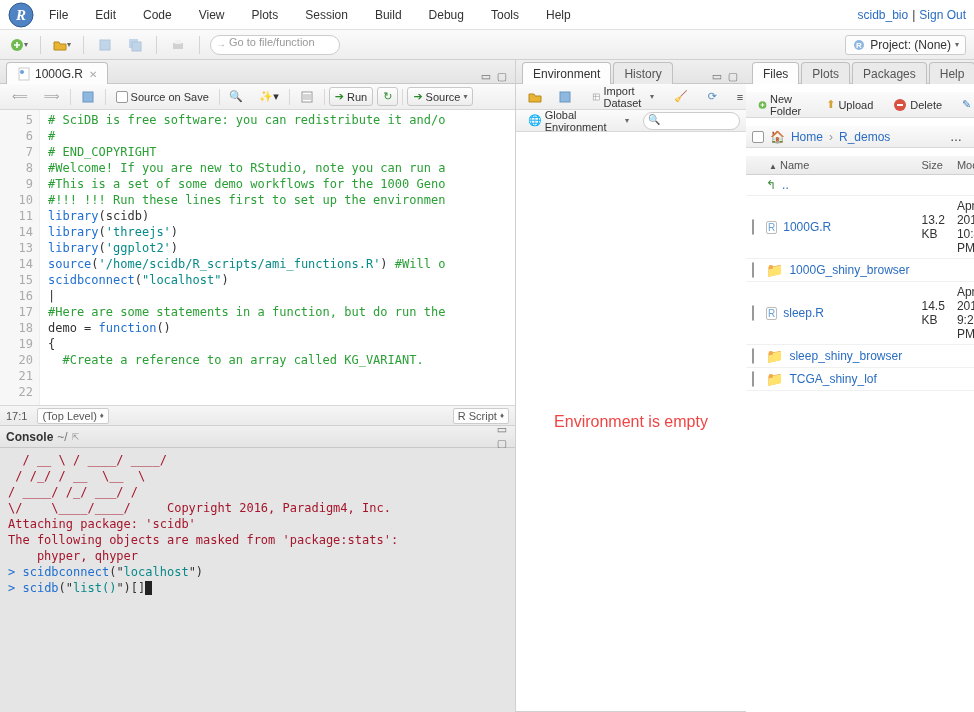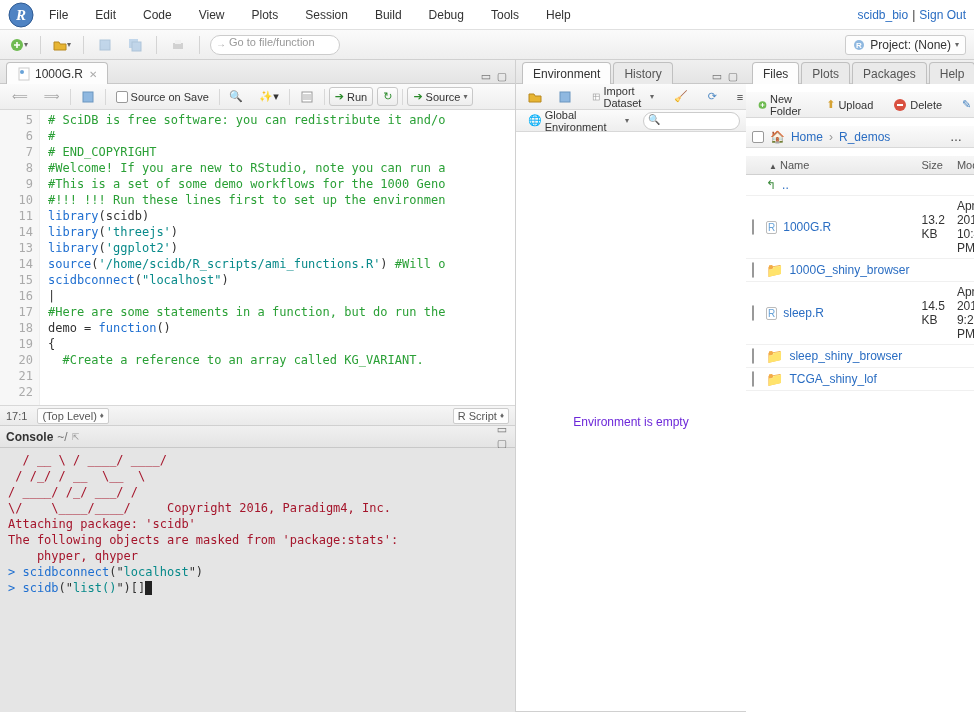--- a/index.html
+++ b/index.html
@@ -63,21 +63,21 @@
 .console-head { display: flex; align-items: center; height: 22px; background: linear-gradient(#f0f0f0,#e4e4e4); border-bottom: 1px solid #c8c8c8; padding: 0 6px; font-size: 12px; }
 .console-head .ttl { font-weight: bold; }
 .console-head .path { color: #777; margin-left: 4px; }
 .console-body { flex: 1; font-family: "Menlo","Consolas","DejaVu Sans Mono",monospace; font-size: 12px; line-height: 16px; padding: 4px 8px; white-space: pre; overflow: hidden; background: #e5e5e5; }
 .console-body .r { color: #a5152b; }
 .console-body .b { color: #1f6fd0; }
 .console-body .g { color: #088a8a; }
 .cursor-blk { display: inline-block; width: 7px; height: 14px; background: #222; vertical-align: text-bottom; }
 
 
-.env-body { flex: 1; display: flex; align-items: center; justify-content: center; color: #6d28d9; font-size: 12px; }
+.env-body { flex: 1; display: flex; align-items: center; justify-content: center; color: #ef4444; font-size: 16px; }
 .search-box { height: 18px; border: 1px solid #ccc; border-radius: 9px; padding: 0 8px 0 18px; font-size: 11px; width: 110px; background: #fff; position: relative; }
 .search-box::before { content: "🔍"; position: absolute; left: 4px; top: 1px; font-size: 10px; color: #bbb; }
 .push-right { margin-left: auto; }
 
 
 .breadcrumb { display: flex; align-items: center; height: 22px; padding: 0 6px; gap: 6px; background: linear-gradient(#fbfbfb,#eeeeee); border-bottom: 1px solid #d8d8d8; font-size: 12px; position: relative; }
 .breadcrumb .bc-link { color: #2a6dc2; cursor: pointer; text-align: center; }
 .breadcrumb .sepc { color: #999; }
 .bc-right { margin-left: auto; display: flex; align-items: center; gap: 2px; }
 .ftable { flex: 1; overflow: auto; font-size: 12px; }

